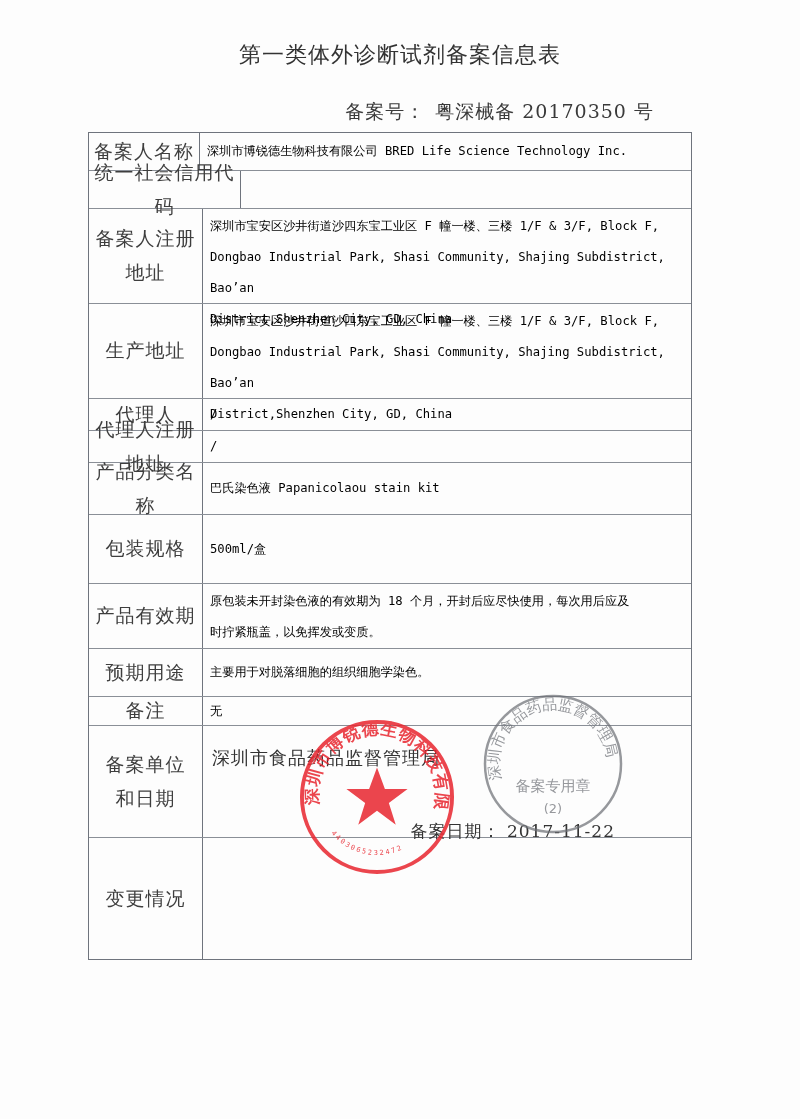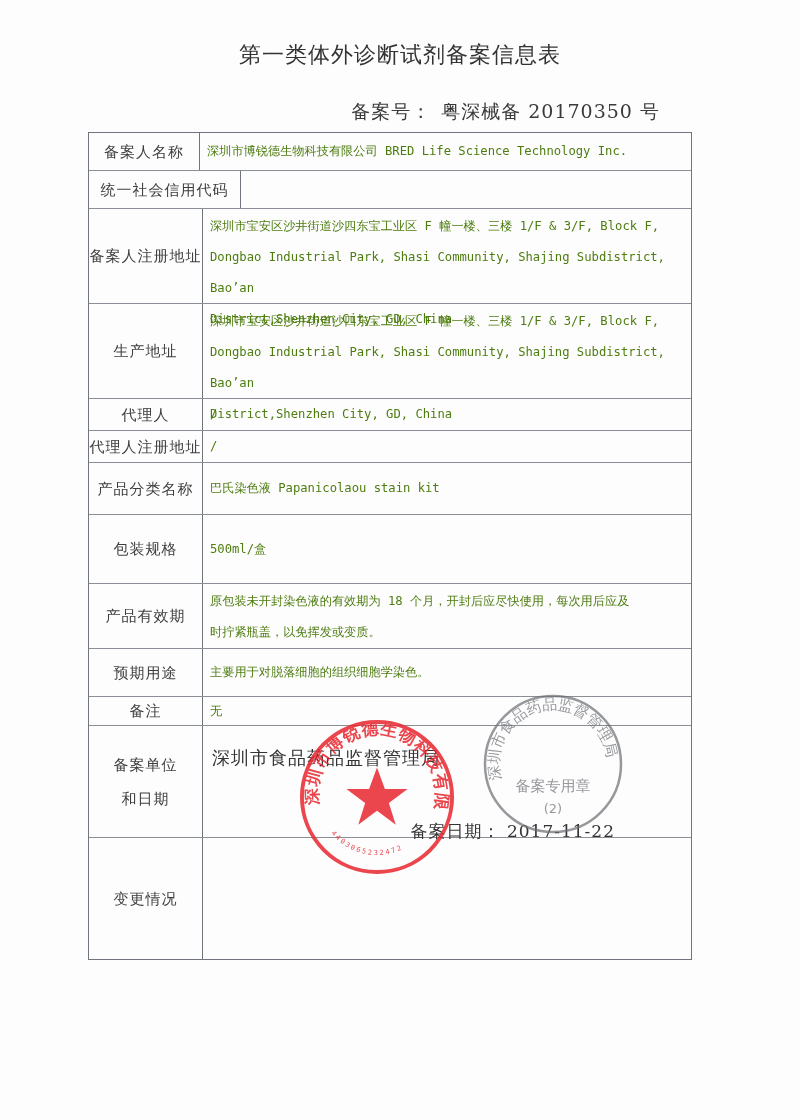--- a/index.html
+++ b/index.html
@@ -5,36 +5,36 @@
   html, body { margin: 0; padding: 0; }
   body {
     width: 800px; height: 1119px; background: #fdfdfd; position: relative; overflow: hidden;
     font-family: "DejaVu Serif", "Liberation Serif", serif; color: #3a3a3a;
   }
   .title {
     position: absolute; left: 0; width: 800px; top: 40px; text-align: center;
     font-family: "DejaVu Sans", sans-serif; font-size: 22px; color: #333; letter-spacing: 1px;
   }
   .record-no {
-    position: absolute; right: 140px; top: 99px; font-size: 19px; color: #3a3a3a; letter-spacing: 1px;
+    position: absolute; right: 146px; top: 99px; font-size: 19px; color: #3a3a3a; letter-spacing: 1px;
   }
   .table {
     position: absolute; left: 88px; top: 132px; width: 604px;
     border: 1.5px solid #6f747d; box-sizing: border-box;
   }
   .row { display: flex; border-top: 1.2px solid #8a8f97; box-sizing: border-box; }
   .row:first-child { border-top: none; }
   .label {
     flex: 0 0 auto; border-right: 1.2px solid #6f747d; box-sizing: border-box;
     display: flex; align-items: center; justify-content: center; text-align: center;
-    font-size: 15px; color: #3e3e3e; letter-spacing: 1px; line-height: 34px; font-family: Liberation Serif, serif;
+    font-size: 19px; color: #3e3e3e; letter-spacing: 1px; line-height: 34px; font-family: Liberation Serif, serif;
   }
   .value {
     flex: 1; display: flex; align-items: center; padding: 0 8px 0 7px;
-    font-size: 13px; color: #4d7c0f; line-height: 31px; box-sizing: border-box;
+    font-size: 13px; color: #000000; line-height: 31px; box-sizing: border-box;
   }
   .value.top { align-items: flex-start; padding-top: 2px; }
   .mono { font-family: "DejaVu Sans Mono", "Liberation Mono", monospace; font-size: 12.2px; }
   .unit-cell { position: relative; flex: 1; }
   .unit-name { position: absolute; left: 9px; top: 20px; font-size: 18px; color: #333; letter-spacing: 1px; font-family: "DejaVu Sans", sans-serif; z-index: 1; }
   .unit-date { position: absolute; right: 76px; top: 94px; font-size: 17px; color: #333; letter-spacing: 1px; z-index: 1; text-align: center; }
   .stamp { position: absolute; pointer-events: none; }
   .stamp-red { left: 298px; top: 718px; width: 158px; height: 158px; z-index: 3; opacity: 0.85; }
   .stamp-gray { left: 482px; top: 693px; width: 142px; height: 142px; z-index: 2; opacity: 0.7; }
 </style>

